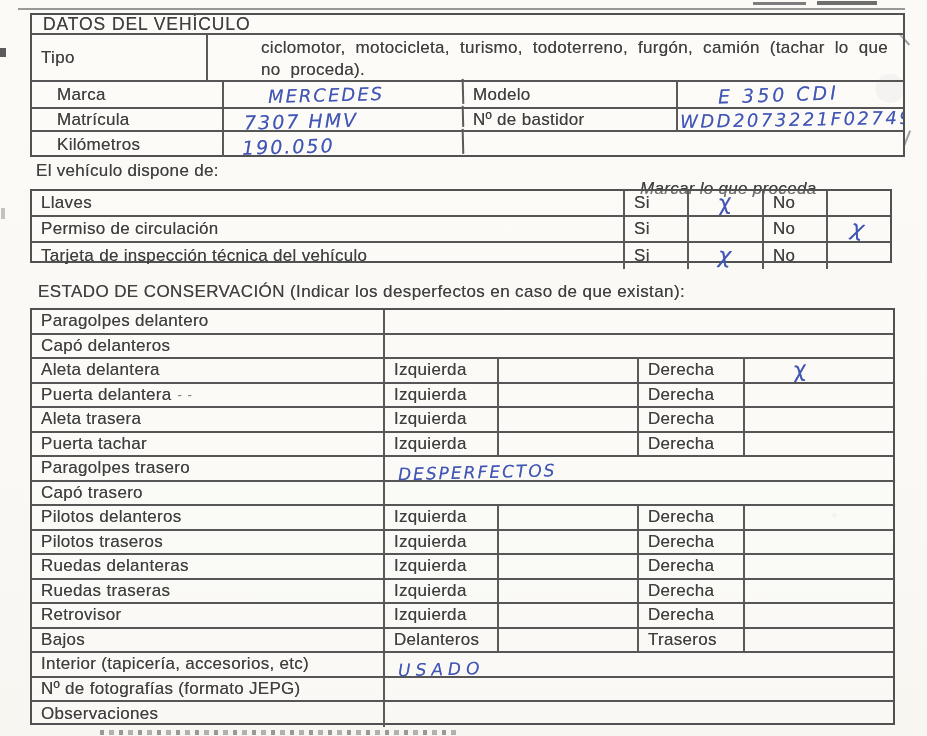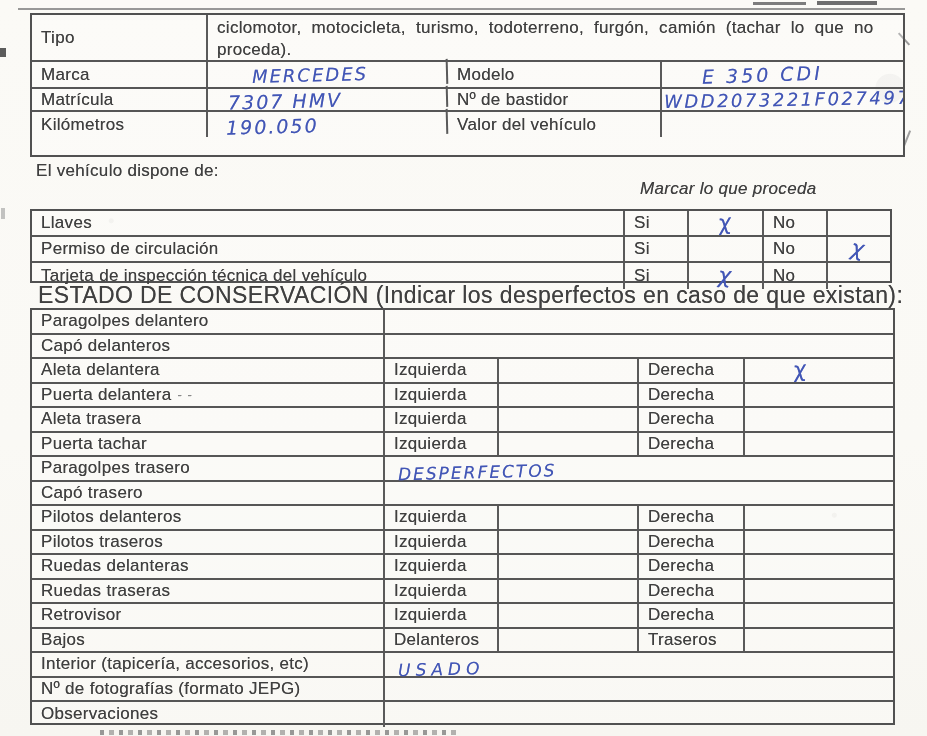--- a/index.html
+++ b/index.html
@@ -19,38 +19,38 @@
   .tbl{position:absolute;border:2px solid #515151;box-sizing:border-box;background:rgba(255,255,255,.25);}
   .row{display:grid;border-bottom:2px solid #565656;box-sizing:border-box;}
   .row:last-child{border-bottom:none;text-align:center;}
   .cell{border-right:2px solid #5a5a5a;box-sizing:border-box;display:flex;align-items:center;
         padding-left:9px;font-size:17px;overflow:hidden;white-space:nowrap;}
   .cell.last{border-right:none;}
   
   #t1{left:30px;top:13px;width:875px;height:144px;}
   #t1 .r-head{grid-template-columns:1fr;height:20px;}
   #t1 .r-head .cell{font-size:17.5px;letter-spacing:.9px;padding-left:11px;}
-  #t1 .r-tipo{grid-template-columns:176px 1fr;height:47px;}
-  #t1 .r-4col{grid-template-columns:176px 240px 214px 1fr;height:27px;}
+  #t1 .r-tipo{grid-template-columns:176px 1fr;height:47px;gap:44px;}
+  #t1 .r-4col{grid-template-columns:176px 240px 214px 1fr;height:27px;padding-left:16px;}
   #t1 .r-4col.r-mat{height:23px;}
   #t1 .r-4col.r-km{height:25px;}
   .tipo-val{white-space:normal;line-height:22px;align-items:flex-start;padding-top:2px;word-spacing:5px;padding-right:10px;}
   
-  #t2{left:30px;top:189px;width:862px;height:74px;margin-top:20px;}
+  #t2{left:30px;top:189px;width:862px;height:74px;}
   #t2 .row{grid-template-columns:593px 64px 75px 64px 1fr;height:26px;}
   
   #t3{left:30px;top:308px;width:865px;height:417px;}
   #t3 .row{height:24.5px;}
   #t3 .r-plain{grid-template-columns:353px 1fr;}
   #t3 .r-lr{grid-template-columns:353px 114px 140px 106px 1fr;}
   
   .free{position:absolute;font-size:17px;}
   #intro{left:36px;top:161px;}
   #marcar{left:640px;top:179px;font-style:italic;}
-  #estado-title{left:38px;top:282px;font-size:23px;letter-spacing:.4px;}
+  #estado-title{left:38px;top:282px;font-size:17px;letter-spacing:.4px;}
   
   .pen{
     font-family:"DejaVu Sans", sans-serif;font-style:italic;color:#4256b6;
     letter-spacing:2px;transform:rotate(-1.5deg);text-shadow:0 0 .5px rgba(66,86,182,.55);
   }
   .mark{font-size:22px;line-height:1;transform:rotate(-7deg);}
   .chk{justify-content:center;padding-left:0;}
   .chk.off{justify-content:flex-start;padding-left:48px;}
   .hw-marca{font-size:18px;padding-left:44px;}
   .hw-modelo{font-size:19px;padding-left:40px;transform:rotate(-2deg) translateY(-1px);letter-spacing:3px;}
@@ -80,40 +80,42 @@
 <div class="artifact" id="a-topline"></div>
 <div class="artifact" id="a-seg1"></div>
 <div class="artifact" id="a-seg2"></div>
 <div class="artifact" id="a-diag1"></div>
 <div class="artifact" id="a-diag2"></div>
 <div class="artifact" id="a-left1"></div>
 <div class="artifact" id="a-left2"></div>
 <div class="artifact" id="a-cut"></div>
 
 <div class="tbl" id="t1">
+  <div class="row r-head">
+    <div class="cell last printed">DATOS DEL VEHÍCULO</div>
+  </div>
   <div class="row r-tipo">
     <div class="cell printed">Tipo</div>
     <div class="cell last printed tipo-val">ciclomotor, motocicleta, turismo, todoterreno, furgón, camión (tachar lo que no proceda).</div>
   </div>
   <div class="row r-4col">
     <div class="cell printed">Marca</div>
     <div class="cell pen hw-marca">MERCEDES</div>
     <div class="cell printed">Modelo</div>
     <div class="cell last pen hw-modelo">E 350 CDI</div>
   </div>
   <div class="row r-4col r-mat">
     <div class="cell printed">Matrícula</div>
     <div class="cell pen hw-matricula">7307 HMV</div>
     <div class="cell printed">Nº de bastidor</div>
     <div class="cell last pen hw-bastidor">WDD2073221F027497</div>
   </div>
   <div class="row r-4col r-km">
     <div class="cell printed">Kilómetros</div>
     <div class="cell pen hw-km">190.050</div>
-    <div class="cell printed">Valor del vehículo</div>
     <div class="cell last"></div>
   </div>
 </div>
 
 <div class="free printed" id="intro">El vehículo dispone de:</div>
 <div class="free printed" id="marcar">Marcar lo que proceda</div>
 
 <div class="tbl" id="t2">
   <div class="row">
     <div class="cell printed">Llaves</div>

